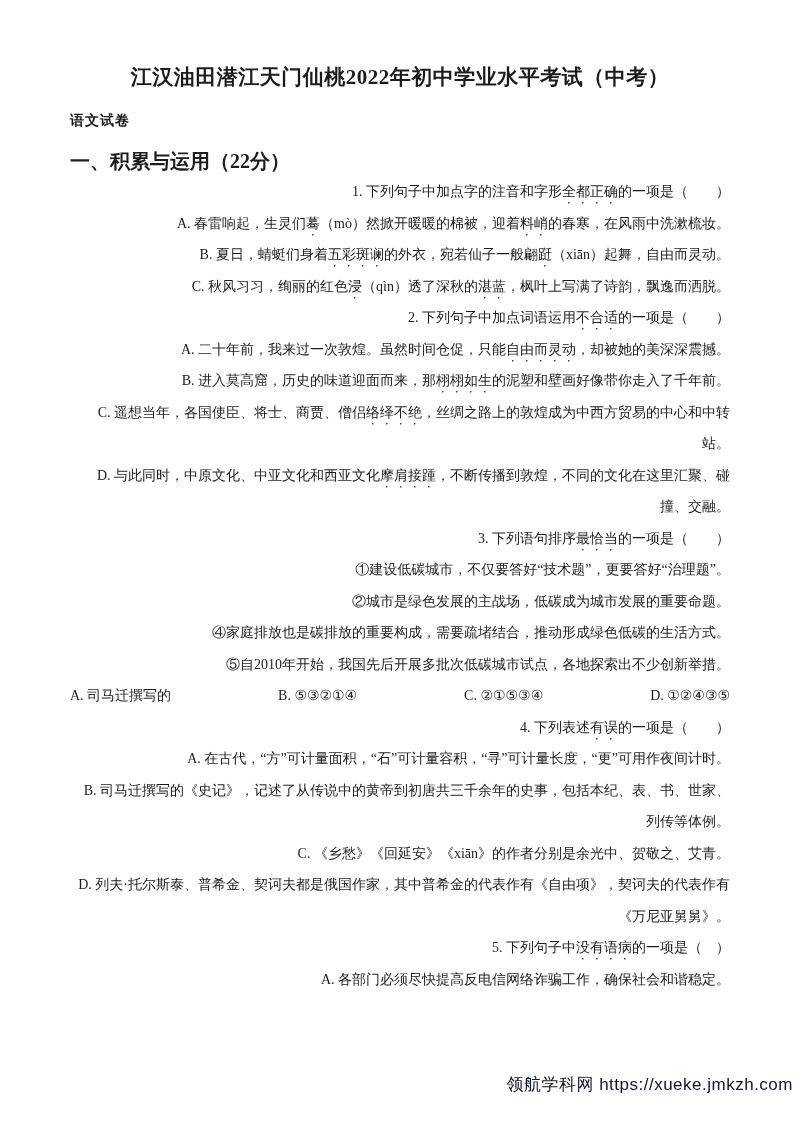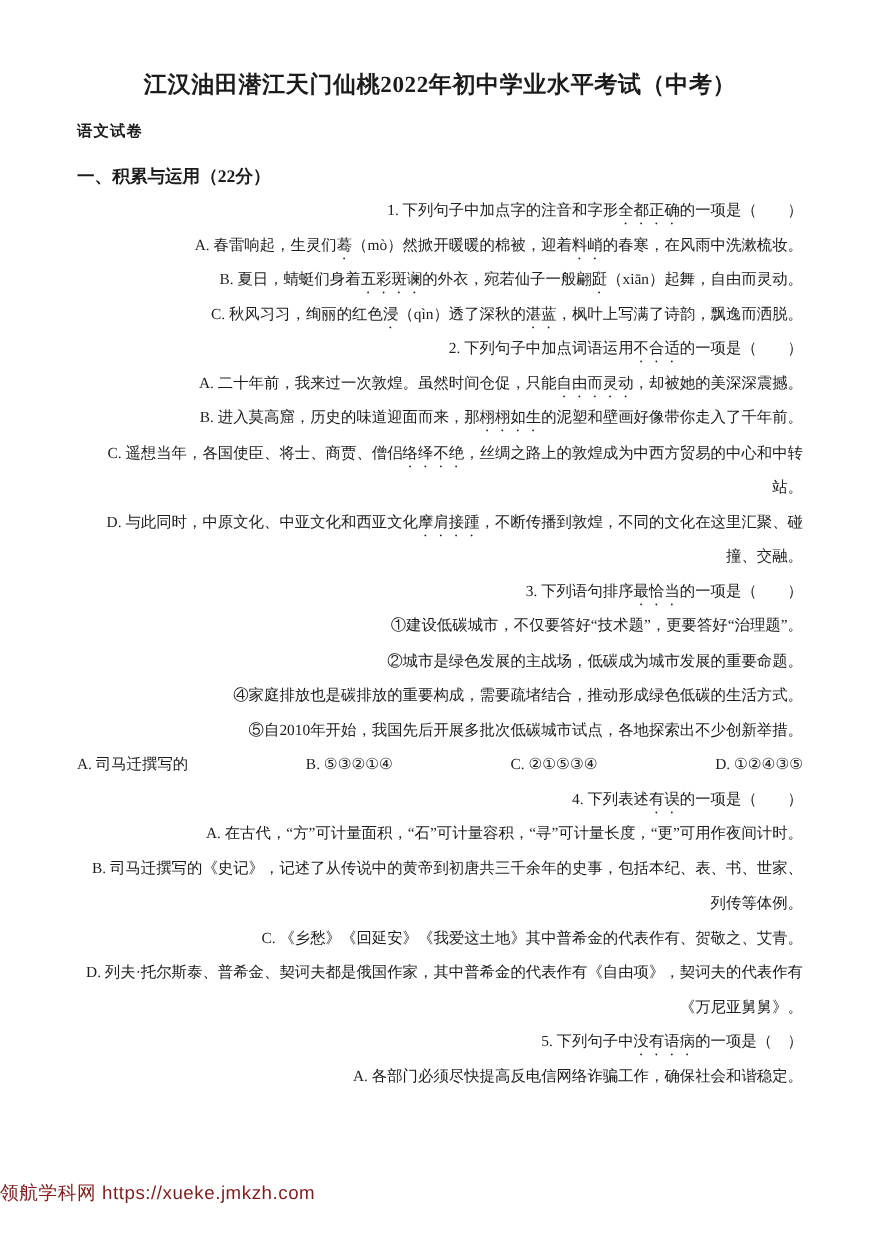--- a/index.html
+++ b/index.html
@@ -18,43 +18,43 @@
   }
   .title {
     font-size: 21px; font-weight: bold; text-align: center;
     margin: 0; line-height: 30px; letter-spacing: 0.5px;
   }
   .subtitle {
     font-size: 14px; font-weight: bold; text-align: left;
     margin: 15px 0 0 0; line-height: 28px; letter-spacing: 1px;
   }
   .section-heading {
-    font-size: 16px; font-weight: bold;
+    font-size: 20px; font-weight: bold;
     margin-top: 13px; line-height: 26px;
   }
   .body-text { margin-top: 2px; }
   p.line {
     font-size: 14px; line-height: 31.5px;
     margin: 0; text-align: right;
   }
   .choices {
     display: flex; justify-content: space-between;
     font-size: 14px; line-height: 31.5px;
   }
   .em {
     -webkit-text-emphasis: filled dot;
     -webkit-text-emphasis-position: under;
     text-emphasis: filled dot;
     text-emphasis-position: under left;
   }
   .footer {
     position: absolute; left: 0; right: 0; bottom: 26px;
-    text-align: left;
+    text-align: right;
     font-family: "Liberation Sans", "DejaVu Sans", sans-serif;
-    font-size: 17px; color: #7f1d1d; letter-spacing: 0.5px;
+    font-size: 17px; color: #0f172a; letter-spacing: 0.5px;
   }
 </style>
 </head>
 <body>
 
 <div class="page">
   <h1 class="title">江汉油田潜江天门仙桃2022年初中学业水平考试（中考）</h1>
   <h2 class="subtitle">语文试卷</h2>
   <div class="section-heading">一、积累与运用（22分）</div>
 
@@ -78,21 +78,21 @@
     <div class="choices">
       <span>A. 司马迁撰写的</span>
       <span>B. ⑤③②①④</span>
       <span>C. ②①⑤③④</span>
       <span>D. ①②④③⑤</span>
     </div>
 
     <p class="line">4. 下列表述<span class="em">有误</span>的一项是（　　）</p>
     <p class="line">A. 在古代，“方”可计量面积，“石”可计量容积，“寻”可计量长度，“更”可用作夜间计时。</p>
     <p class="line">B. 司马迁撰写的《史记》，记述了从传说中的黄帝到初唐共三千余年的史事，包括本纪、表、书、世家、列传等体例。</p>
-    <p class="line">C. 《乡愁》《回延安》《我爱这土地》其中普希金的代表作有、贺敬之、艾青。</p>
+    <p class="line">C. 《乡愁》《回延安》《xiān》的作者分别是余光中、贺敬之、艾青。</p>
     <p class="line">D. 列夫·托尔斯泰、普希金、契诃夫都是俄国作家，其中普希金的代表作有《自由项》，契诃夫的代表作有《万尼亚舅舅》。</p>
 
     <p class="line">5. 下列句子中<span class="em">没有语病</span>的一项是（　）</p>
     <p class="line">A. 各部门必须尽快提高反电信网络诈骗工作，确保社会和谐稳定。</p>
   </div>
 </div>
 
 <div class="footer">领航学科网 https://xueke.jmkzh.com</div>
 
 </body></html>

